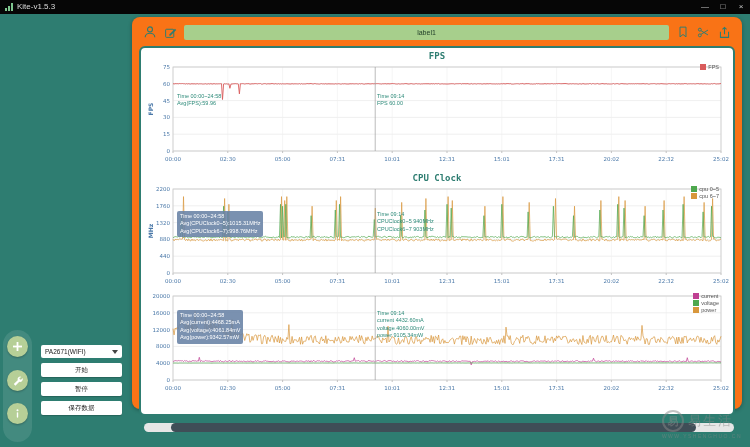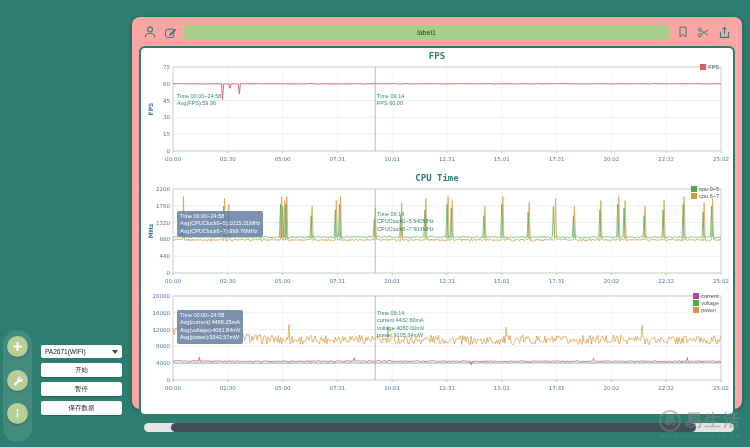--- a/index.html
+++ b/index.html
@@ -32,21 +32,21 @@
   
   .ctrl-stack{position:absolute;left:41px;top:331px;width:81px;display:flex;flex-direction:column;gap:5px;}
   .dev-select{height:13px;background:#fff;border-radius:2px;display:flex;align-items:center;
               justify-content:space-between;padding:0 4px;font-size:6.5px;color:#222;cursor:pointer;}
   .chev{width:0;height:0;border-left:3px solid transparent;border-right:3px solid transparent;
         border-top:4px solid #444;}
   .side-btn{height:14px;background:#fff;border:none;border-radius:2px;font-size:6.5px;color:#222;
             font-family:"Liberation Sans",sans-serif;cursor:pointer;box-shadow:0 1px 1px rgba(0,0,0,.2);}
 
   
-  .card{position:absolute;left:132px;top:3px;width:610px;height:392px;background:#fca5a5;
+  .card{position:absolute;left:132px;top:3px;width:610px;height:392px;background:#f97316;
         border-radius:8px;box-shadow:0 1px 4px rgba(0,0,0,.3);}
   .card-toolbar{position:absolute;left:10px;right:10px;top:5px;height:20px;display:flex;
                 align-items:center;gap:6px;}
   .tool-icon{width:15px;height:15px;flex:0 0 auto;display:flex;align-items:center;justify-content:center;cursor:pointer;}
   .tool-icon svg{display:block;}
   .label-bar{flex:1;height:15px;background:#a7cf8c;border-radius:2px;display:flex;align-items:center;
              justify-content:center;font-size:7px;color:#23402a;cursor:text;}
 
   
   .charts-panel{position:absolute;left:7px;right:7px;top:29px;height:370px;border:2px solid #2e7d71;
@@ -64,28 +64,43 @@
   
   .hscroll{position:absolute;left:12px;right:8px;top:406px;height:9px;background:#e6e6e6;
            border-radius:5px;cursor:pointer;}
   .hthumb{position:absolute;left:4.5%;top:0;width:89%;height:9px;background:#3f4e57;border-radius:5px;cursor:grab;}
 
   
   .watermark{position:absolute;right:8px;bottom:8px;z-index:6;opacity:.5;color:#777;pointer-events:none;}
   .wm-row{display:flex;align-items:center;gap:4px;}
   .wm-logo{width:22px;height:22px;border:2px solid #888;border-radius:50%;display:flex;
            align-items:center;justify-content:center;font-size:11px;font-weight:bold;color:#888;}
-  .wm-brand{font-size:17px;font-weight:bold;letter-spacing:2px;color:#888;}
+  .wm-brand{font-size:13px;font-weight:normal;letter-spacing:2px;color:#888;}
   .wm-url{font-size:5px;letter-spacing:1.5px;text-align:center;margin-top:1px;color:#888;}
 </style>
 </head>
 <body>
 
 <div class="screen">
 
+  <div class="titlebar">
+    <div class="tb-left">
+      <span class="app-icon">
+          <i></i>
+          <i></i>
+          <i></i>
+        </span>
+      <span class="tb-title">Kite-v1.5.3</span>
+    </div>
+    <div class="tb-right">
+      <span class="tb-btn">—</span>
+      <span class="tb-btn">□</span>
+      <span class="tb-btn">×</span>
+    </div>
+  </div>
 
   <div class="app-body">
 
     <div class="fab-rail"></div>
     <div class="fab" style="top:322px">
       <svg width="11" height="11" viewBox="0 0 11 11">
         <rect x="4.6" y="1" width="1.8" height="9" fill="#fff"></rect>
         <rect x="1" y="4.6" width="9" height="1.8" fill="#fff"></rect>
       </svg>
     </div>
@@ -209,21 +224,21 @@
                 </div>
               </div><div class="tip" style="left: 32px; top: 30px; color: rgb(46, 139, 122);">
                 <div>Time 00:00~24:58</div>
                 <div>Avg(FPS):59.96</div>
               </div><div class="tip" style="left: 232px; top: 30px; color: rgb(46, 139, 122);">
                 <div>Time 09:14</div>
                 <div>FPS 60.00</div>
               </div></div>
         </div>
         <div class="chart">
-          <div class="chart-title">CPU Time</div>
+          <div class="chart-title">CPU Clock</div>
           <div class="chart-body"><svg width="584" height="105">
                 <line x1="28" y1="88" x2="576" y2="88" stroke="#e4e4e4" stroke-width="0.6"></line>
                 <text x="25" y="90" text-anchor="end" fill="#4a78a8" font-size="5.5" font-family="&quot;DejaVu Sans&quot;,sans-serif">0</text>
                 <line x1="28" y1="71.2" x2="576" y2="71.2" stroke="#e4e4e4" stroke-width="0.6"></line>
                 <text x="25" y="73.2" text-anchor="end" fill="#4a78a8" font-size="5.5" font-family="&quot;DejaVu Sans&quot;,sans-serif">440</text>
                 <line x1="28" y1="54.4" x2="576" y2="54.4" stroke="#e4e4e4" stroke-width="0.6"></line>
                 <text x="25" y="56.4" text-anchor="end" fill="#4a78a8" font-size="5.5" font-family="&quot;DejaVu Sans&quot;,sans-serif">880</text>
                 <line x1="28" y1="37.6" x2="576" y2="37.6" stroke="#e4e4e4" stroke-width="0.6"></line>
                 <text x="25" y="39.6" text-anchor="end" fill="#4a78a8" font-size="5.5" font-family="&quot;DejaVu Sans&quot;,sans-serif">1320</text>
                 <line x1="28" y1="20.799999999999997" x2="576" y2="20.799999999999997" stroke="#e4e4e4" stroke-width="0.6"></line>

